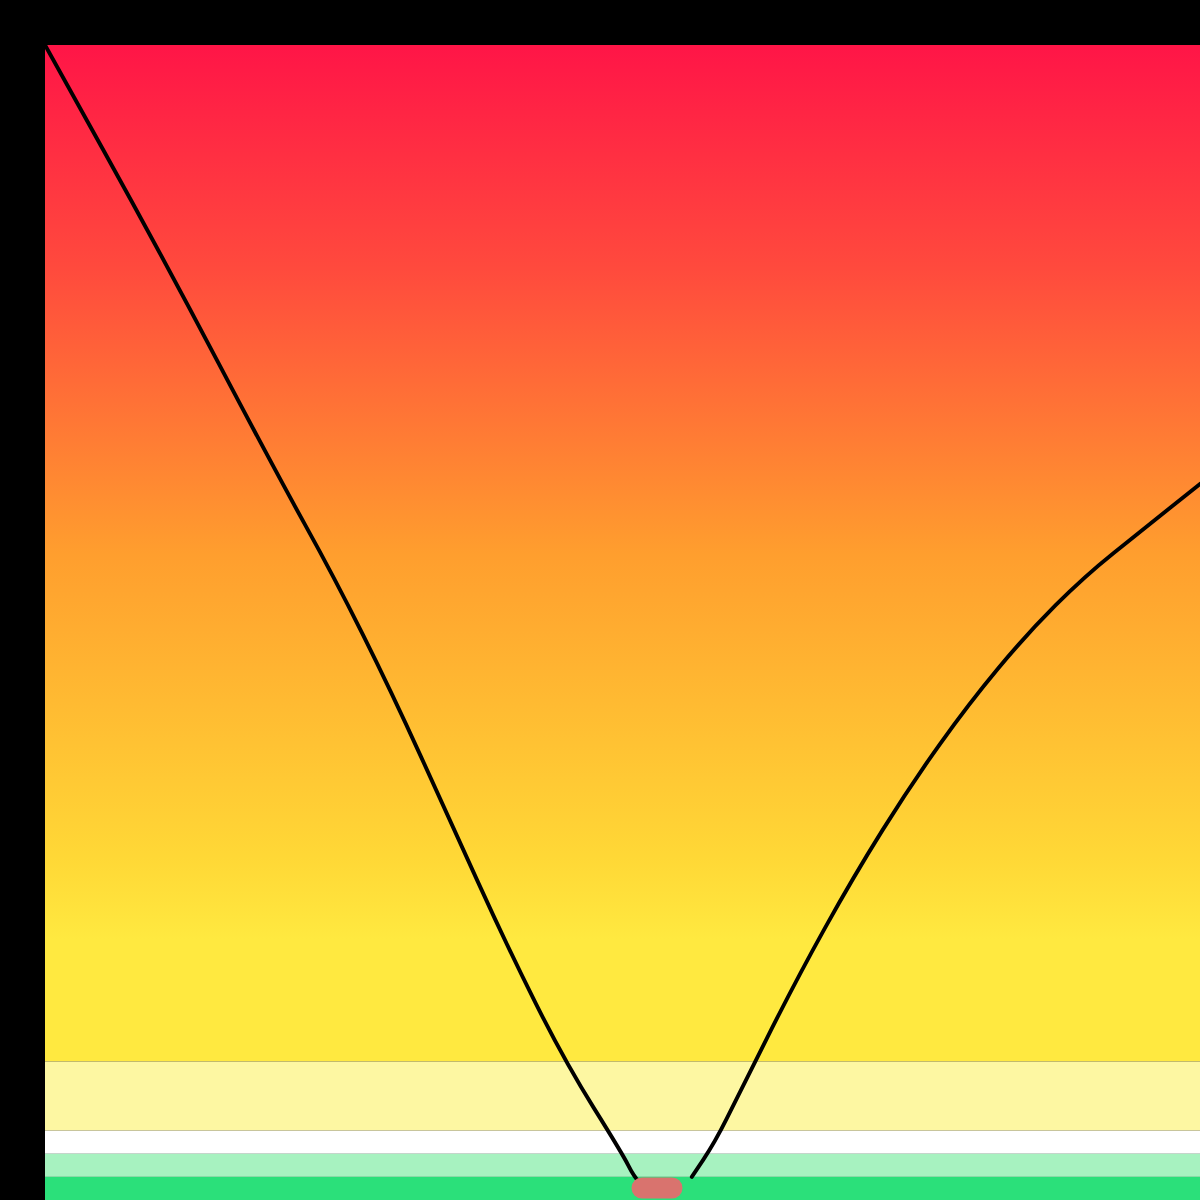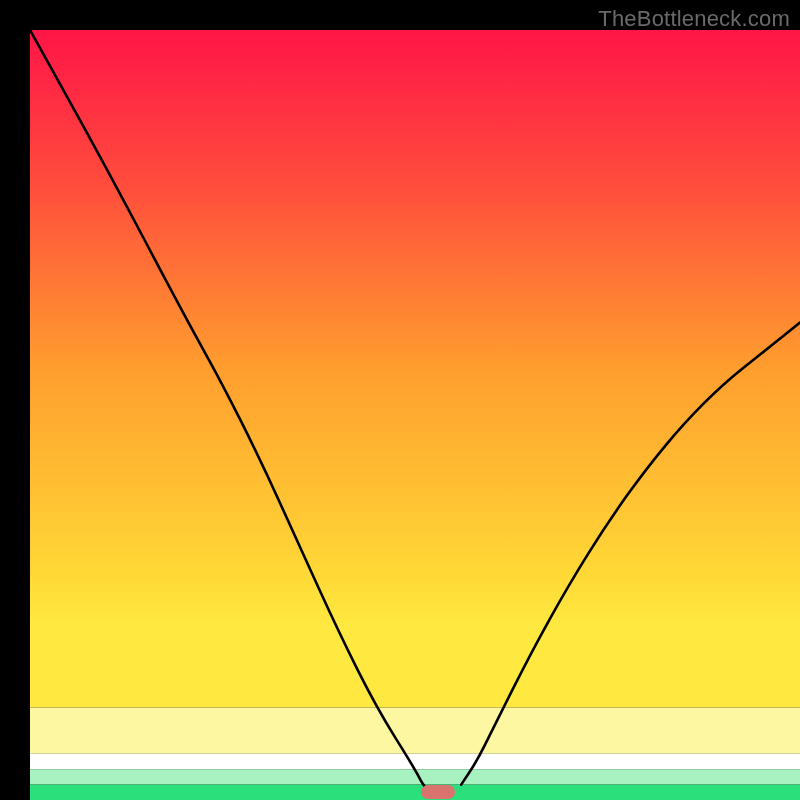--- a/index.html
+++ b/index.html
@@ -45,21 +45,20 @@
   .marker {
     position: absolute;
     border-radius: 999px;
     background: #d9736e;
   }
 </style>
 </head>
 <body>
 
 <div class="outer">
-  <div class="watermark">TheBottleneck.com</div>
 
   <div class="plot-area">
 
     <svg class="gradient" viewBox="0 0 770 770" preserveAspectRatio="none">
       <defs>
         <linearGradient id="g1" x1="0" y1="0" x2="0" y2="1">
           <stop id="stop0" offset="0" stop-color="#ff1547"></stop>
           <stop id="stop1" offset="0.22" stop-color="#ff4a3d"></stop>
           <stop id="stop2" offset="0.50" stop-color="#ff9e2e"></stop>
           <stop id="stop3" offset="0.80" stop-color="#ffd836"></stop>

